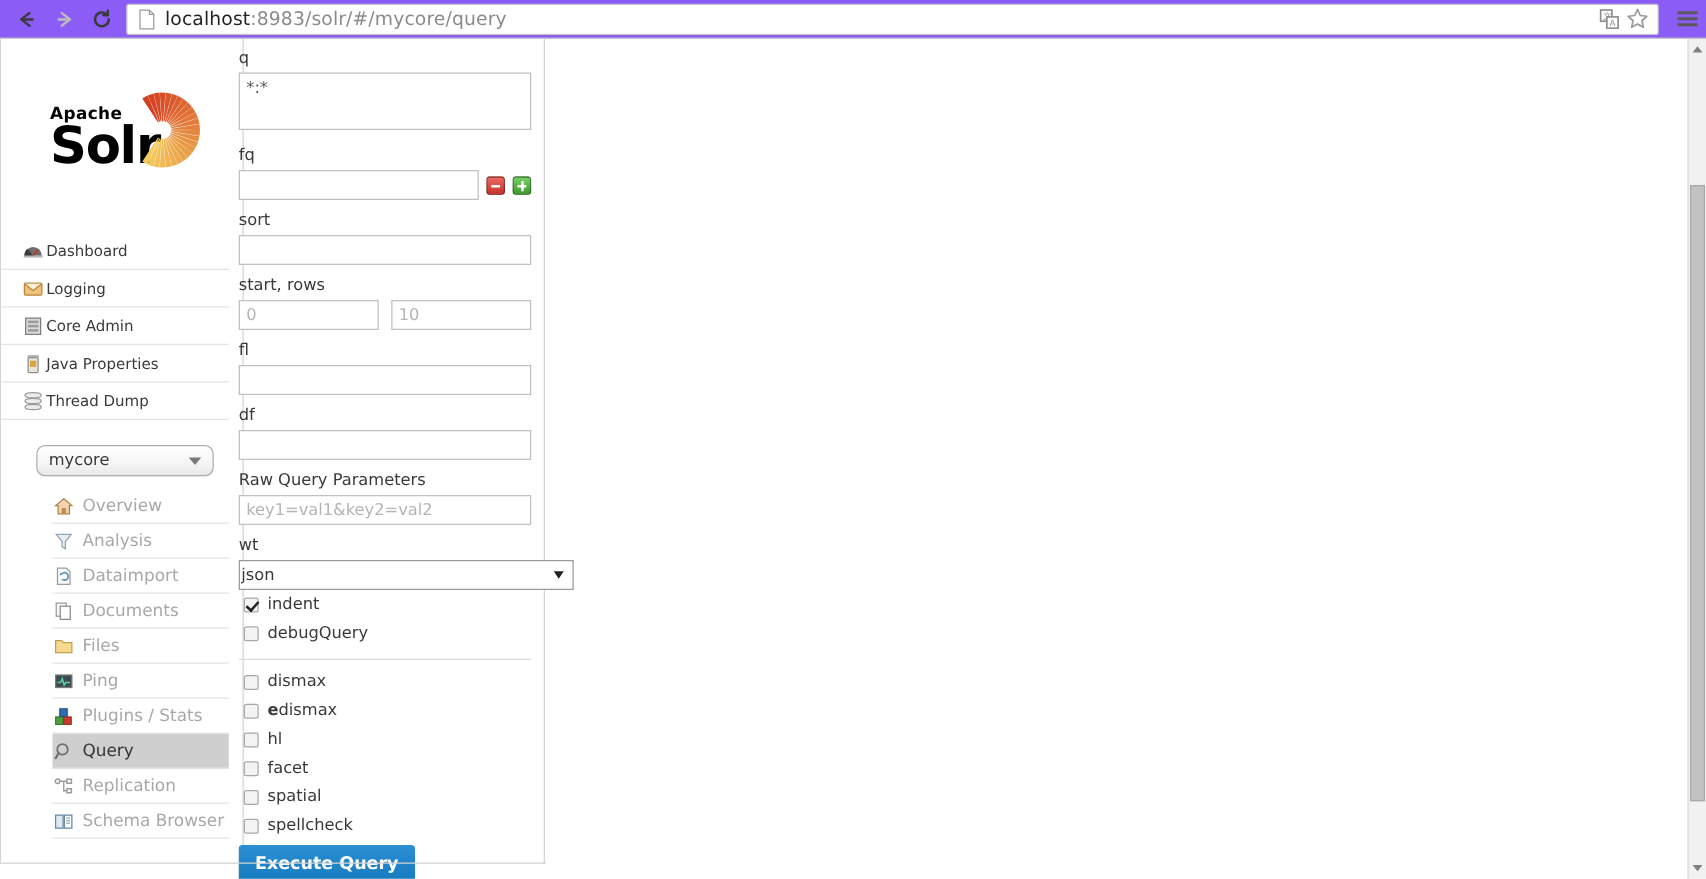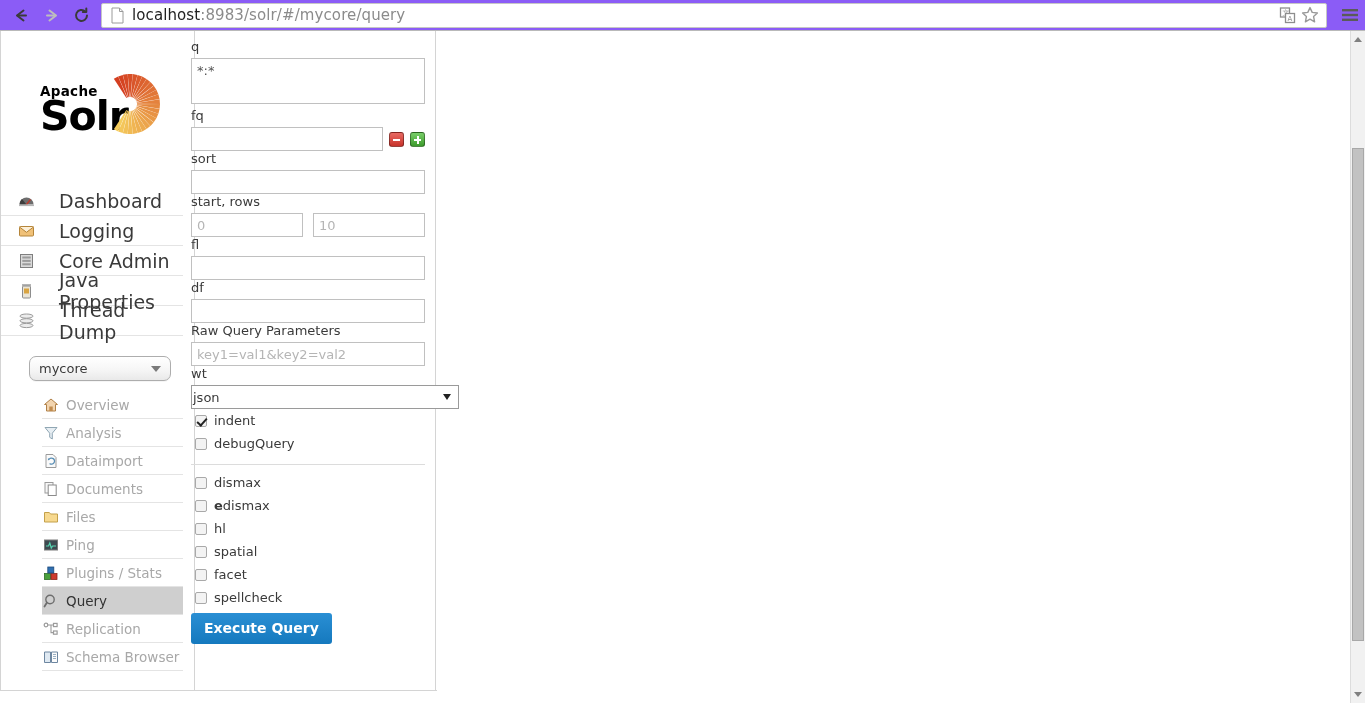--- a/index.html
+++ b/index.html
@@ -98,23 +98,23 @@
   .logo-solr {
     font-size: 41px; font-weight: bold;
     letter-spacing: -1px; margin-top: -3px;
     font-family: "DejaVu Sans", "Liberation Sans", sans-serif;
   }
 
   .nav-top { position: absolute; top: 155px; left: 0; width: 182px; }
   .nav-item {
     display: flex; align-items: center;
     height: 30px;
-    padding-left: 58px;
+    padding-left: 36px;
     border-bottom: 1px solid #e4e4e4;
-    font-size: 19px;
+    font-size: 12px;
     color: #3a3a3a;
     cursor: pointer;
     position: relative;
   }
   .nav-item .ic {
     position: absolute; left: 17px; top: 50%;
     transform: translateY(-50%);
     width: 17px; height: 17px;
     display: block;
   }
@@ -174,21 +174,21 @@
     width: 252px; height: 660px;
     border-right: 1px solid #d4d4d4;
     padding: 8px 0 0 7px;
   }
   .fld-label {
     font-size: 13px;
     color: #3a3a3a;
     margin: 0 0 3px 0;
     line-height: 16px;
   }
-  .fld-label.sp { }
+  .fld-label.sp { margin-top: 9px; }
   .txtin {
     width: 234px; height: 24px;
     border: 1px solid #c0c0c0;
     background: #fff;
     font-size: 13px;
     color: #3a3a3a;
     padding: 0 5px;
     font-family: "DejaVu Sans", "Liberation Sans", sans-serif;
     outline: none;
   }
@@ -622,25 +622,25 @@
     <label class="cbrow">
       <input class="cbx" type="checkbox" style="">
       <span><b class="cb-first-bold">e</b><span>dismax</span></span>
     </label>
     <label class="cbrow">
       <input class="cbx" type="checkbox" style="">
       <span>hl</span>
     </label>
     <label class="cbrow">
       <input class="cbx" type="checkbox" style="">
+      <span>facet</span>
+    </label>
+    <label class="cbrow">
+      <input class="cbx" type="checkbox" style="">
       <span>spatial</span>
-    </label>
-    <label class="cbrow">
-      <input class="cbx" type="checkbox" style="">
-      <span>facet</span>
     </label>
     <label class="cbrow">
       <input class="cbx" type="checkbox" style="">
       <span>spellcheck</span>
     </label>
 
     <button class="exec-btn">Execute Query</button>
   </div>
 
   <div class="bottom-rule"></div>

